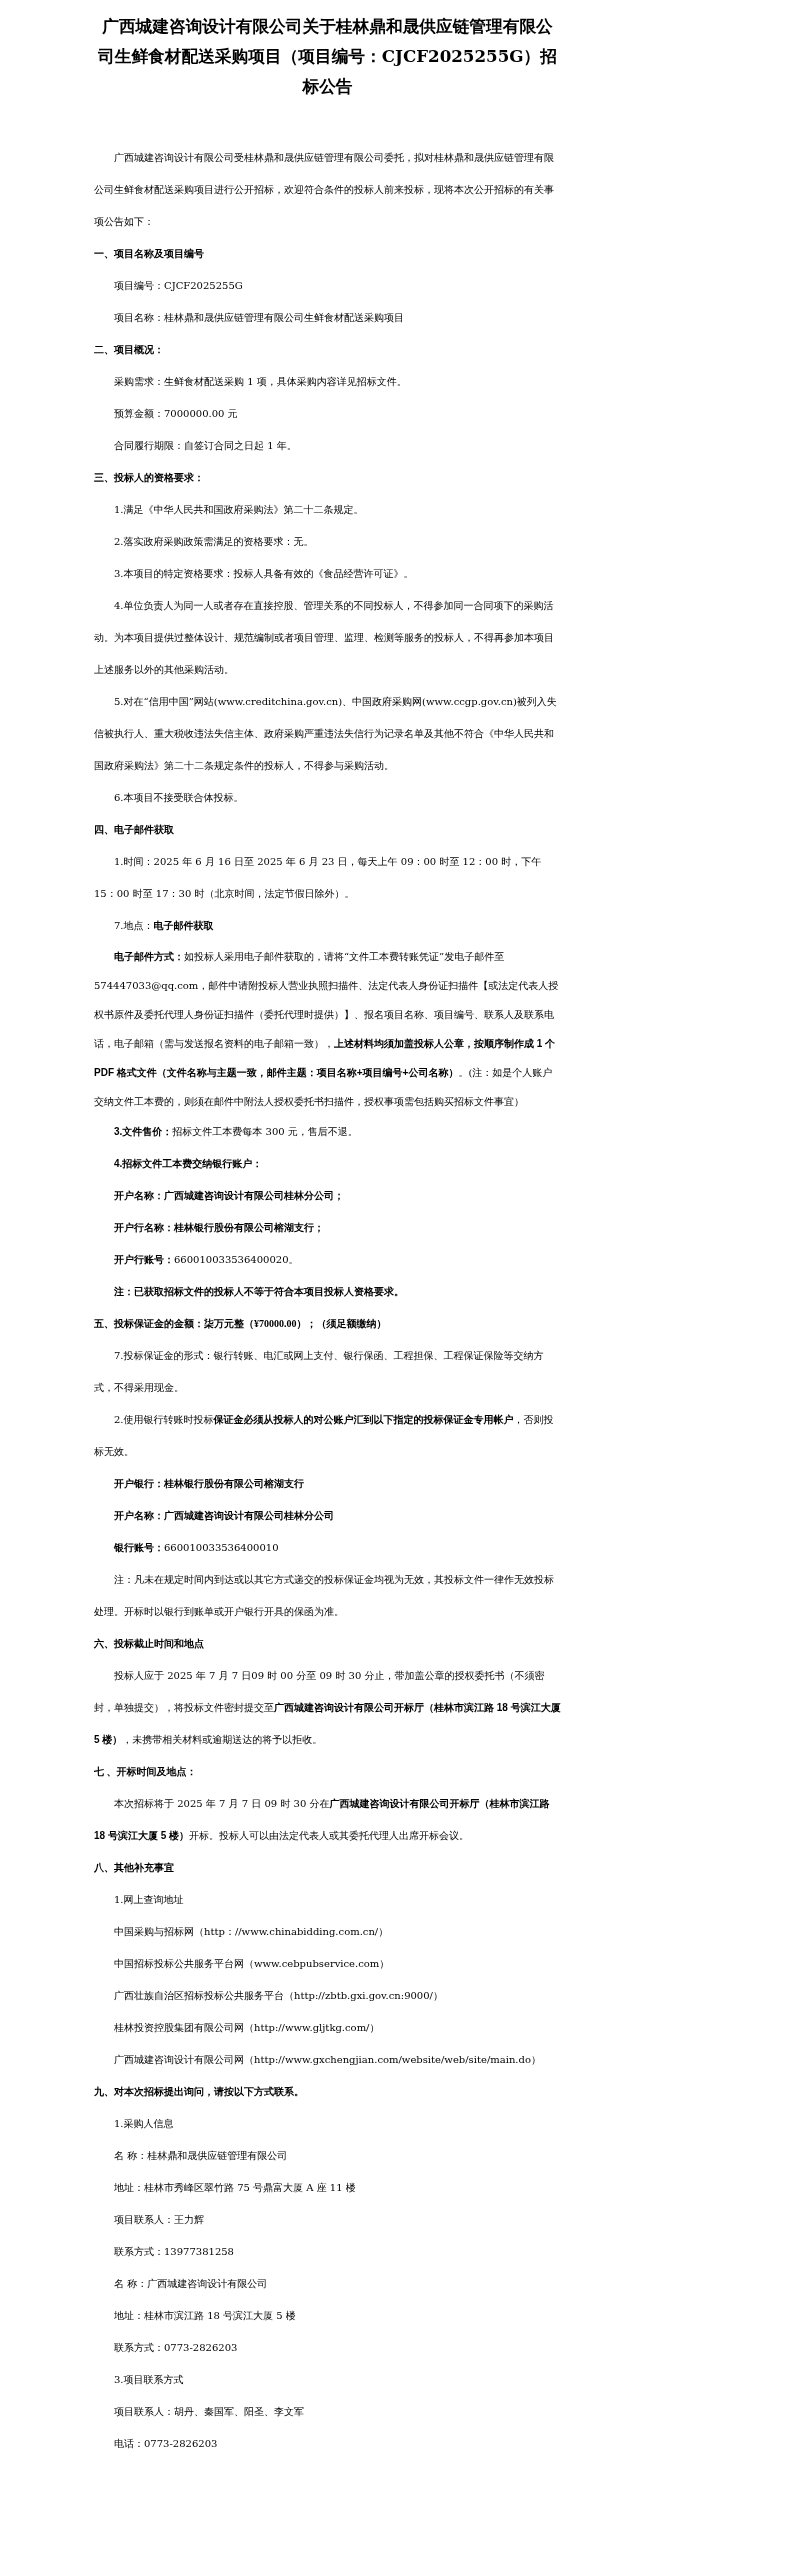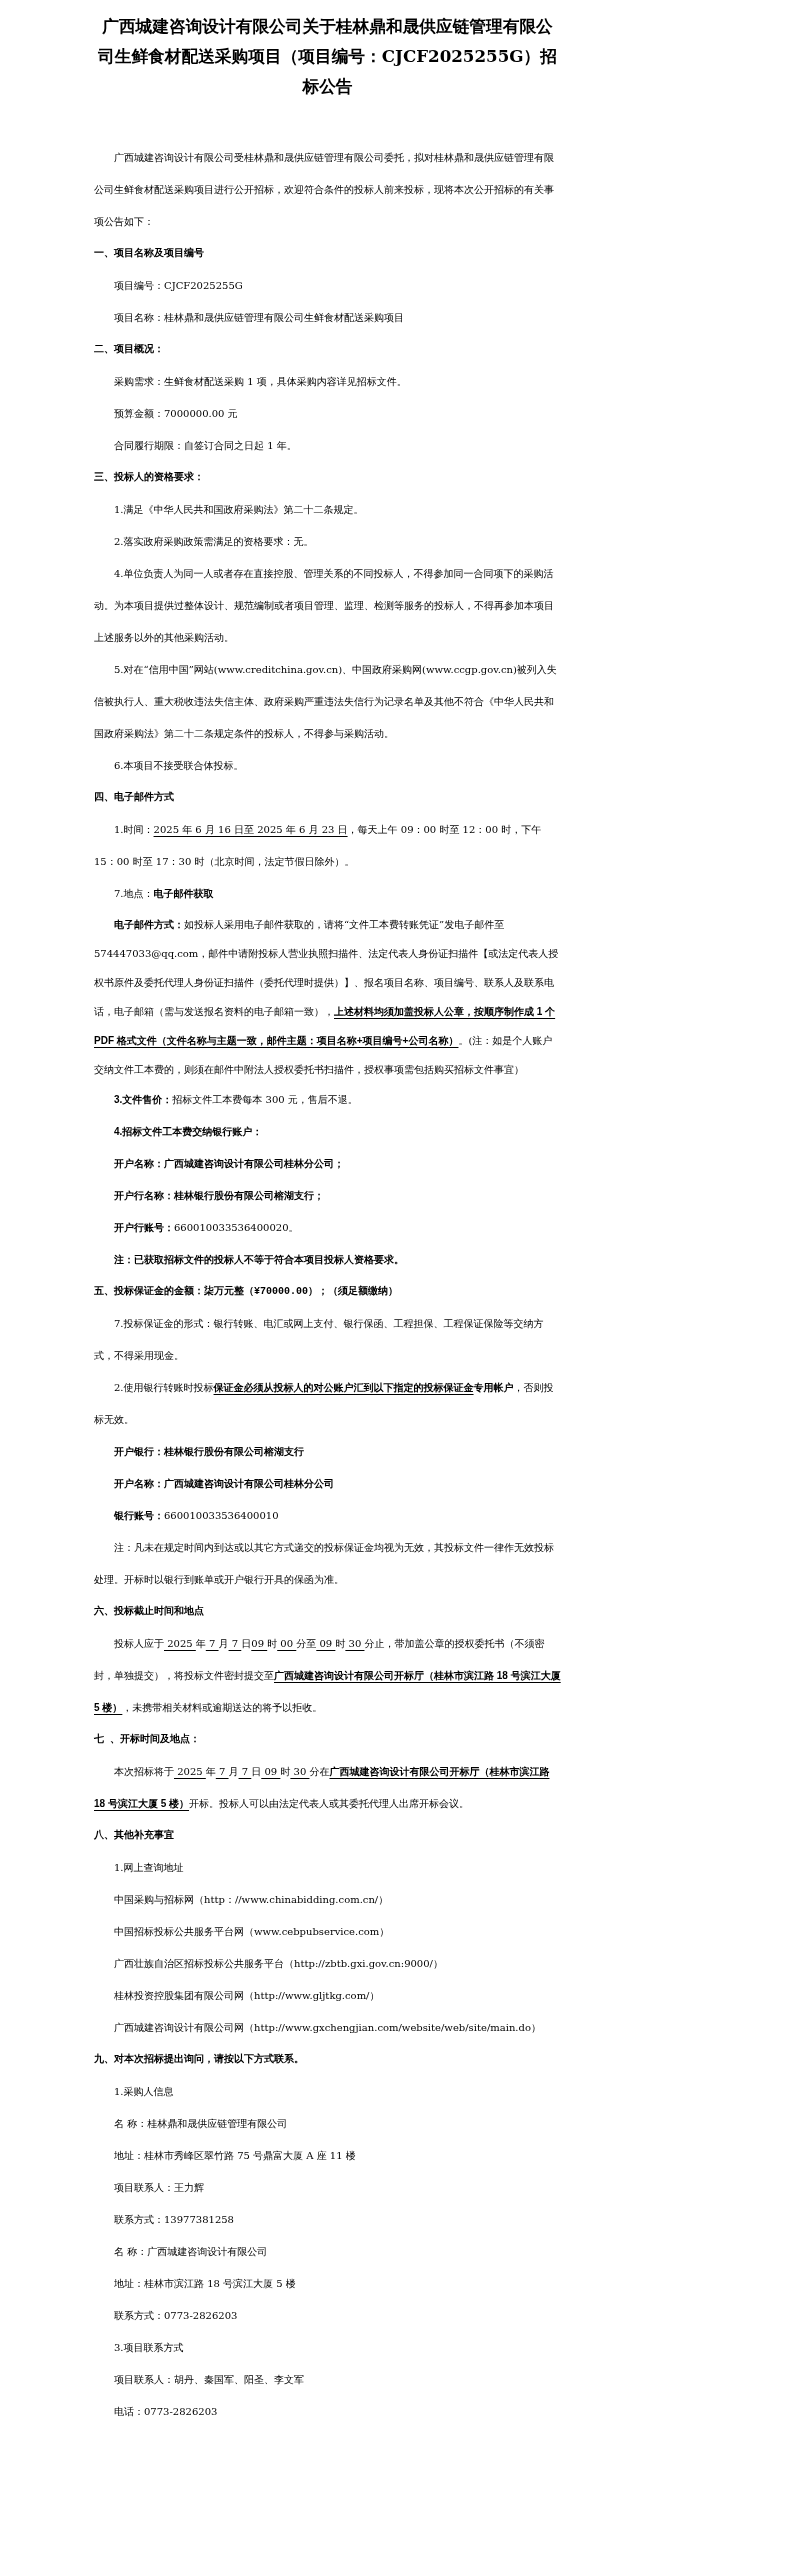--- a/index.html
+++ b/index.html
@@ -29,31 +29,30 @@
   }
   .para {
     font-size: 10px;
     line-height: 32px;
     text-indent: 2em;
     margin: 0;
   }
   .para.h {
     text-indent: 0;
     font-weight: bold;
-    font-family: Liberation Mono, monospace;
+    font-family: Liberation Serif, serif;
   }
   .para.tight {
     line-height: 29px;
   }
   .run.b {
     font-weight: bold;
     font-family: "Liberation Sans", "DejaVu Sans", sans-serif;
   }
   .run.u {
-    text-decoration: underline;
     text-decoration-thickness: 0.8px;
     text-underline-offset: 3.2px;
   }
 </style>
 </head>
 <body>
 
 <div class="page">
   <div class="doc-title">广西城建咨询设计有限公司关于桂林鼎和晟供应链管理有限公司生鲜食材配送采购项目（项目编号：CJCF2025255G）招标公告</div>
   <div>
@@ -61,24 +60,25 @@
       <div class="para h"><span class="run">一、项目名称及项目编号</span></div>
       <div class="para sub"><span class="run">项目编号：CJCF2025255G</span></div>
       <div class="para sub"><span class="run">项目名称：桂林鼎和晟供应链管理有限公司生鲜食材配送采购项目</span></div>
       <div class="para h"><span class="run">二、项目概况：</span></div>
       <div class="para sub"><span class="run">采购需求：生鲜食材配送采购 1 项，具体采购内容详见招标文件。</span></div>
       <div class="para sub"><span class="run">预算金额：7000000.00 元</span></div>
       <div class="para sub"><span class="run">合同履行期限：自签订合同之日起 1 年。</span></div>
       <div class="para h"><span class="run">三、投标人的资格要求：</span></div>
       <div class="para sub"><span class="run">1.满足《中华人民共和国政府采购法》第二十二条规定。</span></div>
       <div class="para sub"><span class="run">2.落实政府采购政策需满足的资格要求：无。</span></div>
+      <div class="para sub"><span class="run">3.本项目的特定资格要求：投标人具备有效的《食品经营许可证》。</span></div>
       <div class="para p"><span class="run">4.单位负责人为同一人或者存在直接控股、管理关系的不同投标人，不得参加同一合同项下的采购活动。为本项目提供过整体设计、规范编制或者项目管理、监理、检测等服务的投标人，不得再参加本项目上述服务以外的其他采购活动。</span></div>
       <div class="para p"><span class="run">5.对在“信用中国”网站(www.creditchina.gov.cn)、中国政府采购网(www.ccgp.gov.cn)被列入失信被执行人、重大税收违法失信主体、政府采购严重违法失信行为记录名单及其他不符合《中华人民共和国政府采购法》第二十二条规定条件的投标人，不得参与采购活动。</span></div>
       <div class="para sub"><span class="run">6.本项目不接受联合体投标。</span></div>
-      <div class="para h"><span class="run">四、电子邮件方式</span></div>
+      <div class="para h"><span class="run">四、电子邮件获取</span></div>
       <div class="para p"><span class="run">1.时间：</span><span class="run u">2025 年 6 月 16 日至 2025 年 6 月 23 日</span><span class="run">，每天上午 09：00 时至 12：00 时，下午 15：00 时至 17：30 时（北京时间，法定节假日除外）。</span></div>
       <div class="para sub"><span class="run">7.地点：</span><span class="run b">电子邮件获取</span></div>
       <div class="para p tight"><span class="run b">电子邮件方式：</span><span class="run">如投标人采用电子邮件获取的，请将“文件工本费转账凭证”发电子邮件至574447033@qq.com，邮件中请附投标人营业执照扫描件、法定代表人身份证扫描件【或法定代表人授权书原件及委托代理人身份证扫描件（委托代理时提供）】、报名项目名称、项目编号、联系人及联系电话，电子邮箱（需与发送报名资料的电子邮箱一致），</span><span class="run b u">上述材料均须加盖投标人公章，按顺序制作成 1 个 PDF 格式文件（文件名称与主题一致，邮件主题：项目名称+项目编号+公司名称）</span><span class="run">。(注：如是个人账户交纳文件工本费的，则须在邮件中附法人授权委托书扫描件，授权事项需包括购买招标文件事宜）</span></div>
       <div class="para sub"><span class="run b">3.文件售价：</span><span class="run">招标文件工本费每本 300 元，售后不退。</span></div>
       <div class="para sub"><span class="run b">4.招标文件工本费交纳银行账户：</span></div>
       <div class="para sub"><span class="run b">开户名称：广西城建咨询设计有限公司桂林分公司；</span></div>
       <div class="para sub"><span class="run b">开户行名称：桂林银行股份有限公司榕湖支行；</span></div>
       <div class="para sub"><span class="run b">开户行账号：</span><span class="run">660010033536400020。</span></div>
       <div class="para sub"><span class="run b">注：已获取招标文件的投标人不等于符合本项目投标人资格要求。</span></div>
       <div class="para h"><span class="run">五、投标保证金的金额：柒万元整（¥70000.00）；</span><span class="run">（须足额缴纳）</span></div>

